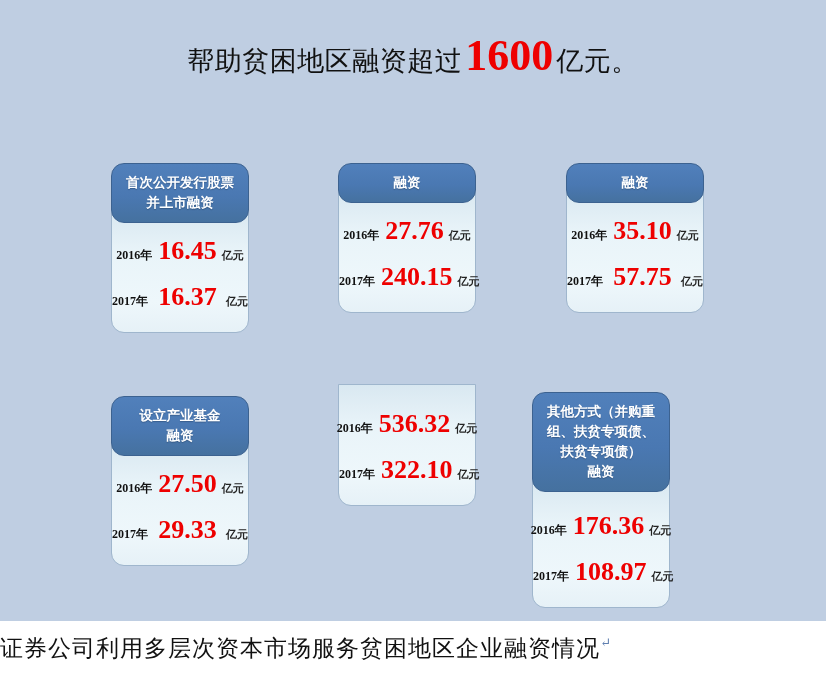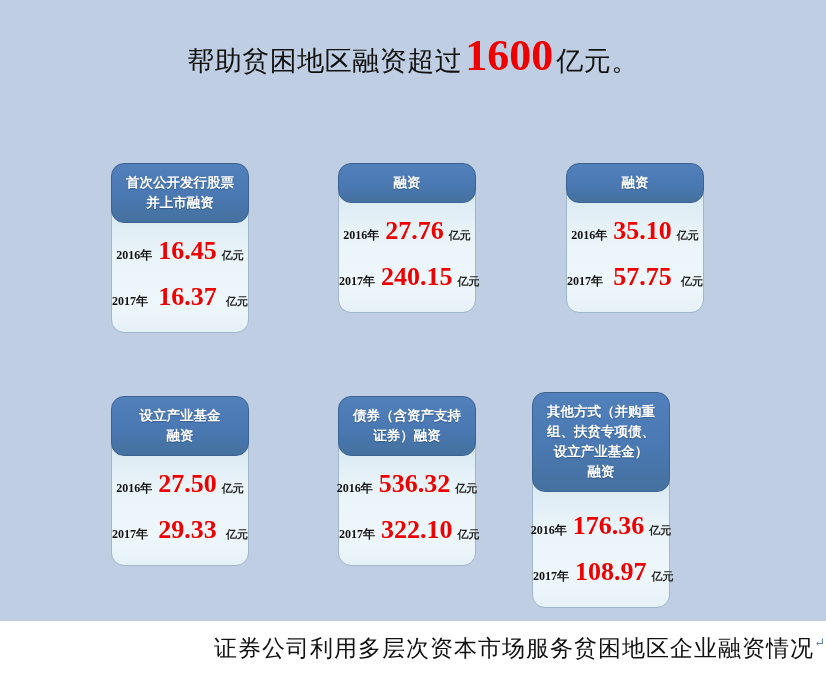--- a/index.html
+++ b/index.html
@@ -132,21 +132,21 @@
     top: 621px;
     width: 826px;
     height: 56px;
     background: #ffffff;
   }
   .caption {
     position: absolute;
     left: 0;
     top: 12px;
     width: 826px;
-    text-align: right;
+    text-align: left;
     font-family: "Liberation Serif", "DejaVu Serif", serif;
     font-size: 23px;
     color: #111111;
     letter-spacing: 1px;
     white-space: nowrap;
   }
   .caption .pilcrow {
     font-size: 13px;
     color: #5f7fb0;
     vertical-align: super;
@@ -233,43 +233,39 @@
         </div>
         <div class="value-row">
           <span class="yr">2017年</span>
           <span class="num">29.33</span>
           <span class="unit">亿元</span>
         </div>
       </div>
     </div>
 
     <div class="card" style="left:338px; top:396px;">
-      <div class="card-header">
-        <div>债券（含资产支持</div>
-        <div>证券）融资</div>
-      </div>
       <div class="card-body">
         <div class="value-row">
           <span class="yr">2016年</span>
           <span class="num">536.32</span>
           <span class="unit">亿元</span>
         </div>
         <div class="value-row">
           <span class="yr">2017年</span>
           <span class="num">322.10</span>
           <span class="unit">亿元</span>
         </div>
       </div>
     </div>
 
     <div class="card tall" style="left:532px; top:392px;">
       <div class="card-header">
         <div>其他方式（并购重</div>
         <div>组、扶贫专项债、</div>
-        <div>设立产业基金）</div>
+        <div>扶贫专项债）</div>
         <div>融资</div>
       </div>
       <div class="card-body">
         <div class="value-row">
           <span class="yr">2016年</span>
           <span class="num">176.36</span>
           <span class="unit">亿元</span>
         </div>
         <div class="value-row">
           <span class="yr">2017年</span>

